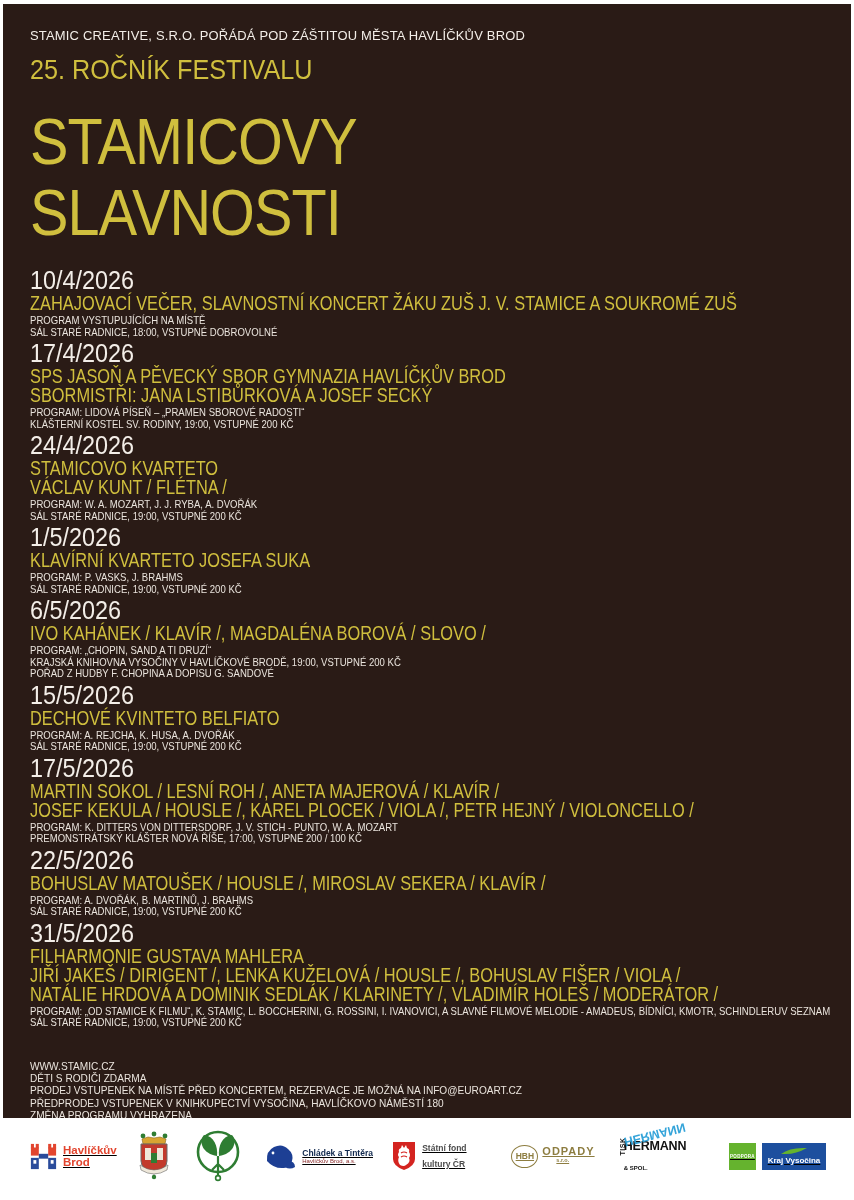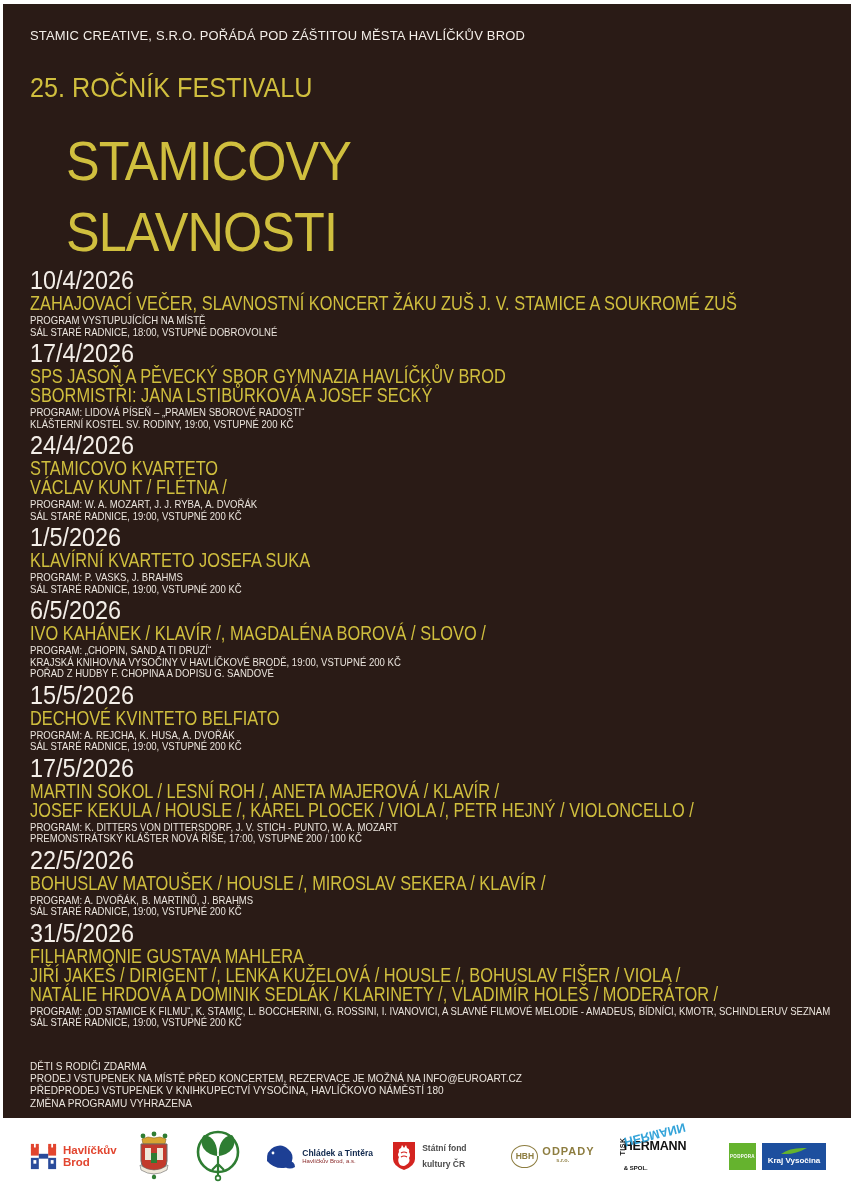--- a/index.html
+++ b/index.html
@@ -17,37 +17,37 @@
   
   .cx96{display:inline-block;transform:scaleX(.96);transform-origin:0 100%;white-space:nowrap;}
   .cx90{display:inline-block;transform:scaleX(.90);transform-origin:0 100%;white-space:nowrap;}
   .cx-title{display:inline-block;transform:scaleX(.84);transform-origin:0 100%;white-space:nowrap;}
   .cx-small{display:inline-block;transform:scaleX(.87);transform-origin:0 100%;white-space:nowrap;}
   .cx-date{display:inline-block;transform:scaleX(.90);transform-origin:0 100%;white-space:nowrap;}
   .cx-foot{display:inline-block;transform:scaleX(.92);transform-origin:0 100%;white-space:nowrap;}
 
   .header{position:absolute;left:27px;top:24px;}
   .organizer-line{font-size:13.5px;line-height:15px;color:var(--white);letter-spacing:.2px;}
-  .festival-edition{font-size:28px;line-height:30px;color:var(--yellow);margin-top:30px;}
-  .big-title{font-size:56px;line-height:71px;color:var(--yellow);margin-top:22px;letter-spacing:-1px;margin-left:36px;}
+  .festival-edition{font-size:28px;line-height:30px;color:var(--yellow);margin-top:12px;}
+  .big-title{font-size:64px;line-height:71px;color:var(--yellow);margin-top:22px;letter-spacing:-1px;}
 
   .events{position:absolute;left:27px;top:263px;width:800px;}
   .event{margin-bottom:4px;}
   .event-date{font-size:26px;line-height:23px;font-weight:400;color:var(--white);margin-top:2px;}
   .event-titles{margin-top:2px;margin-bottom:2px;}
   .event-title{font-size:19.5px;line-height:19px;color:var(--yellow);font-weight:400;}
   .event-detail{font-size:11px;line-height:11.5px;color:var(--dim-white);}
 
   .footer-lines{position:absolute;left:27px;top:1056px;}
   .footer-line{font-size:11px;line-height:12.2px;color:var(--dim-white);}
 
   
   .logo-strip{position:absolute;left:0;right:0;bottom:0;height:82px;background:#ffffff;
     display:flex;align-items:center;justify-content:space-between;padding:0 28px 6px 30px;}
-  .logo{display:flex;align-items:center;gap:6px;}
+  .logo{display:flex;align-items:center;gap:6px;text-decoration:underline;}
 
   .hb-text{color:#e2452f;font-weight:700;font-size:11.5px;line-height:12px;}
   .cht-text{font-size:8.5px;line-height:9px;font-weight:700;color:#10284d;}
   .cht-sub{font-size:6px;font-weight:400;color:#8a2a2a;}
   .sfk-text{font-size:8.5px;color:#4c4c4c;font-weight:700;width:70px;line-height:16px;}
 
   .hbh{color:#8d7d40;display:flex;align-items:flex-start;gap:4px;}
   .hbh-circle{border:1.6px solid #8d7d40;border-radius:50%;width:27px;height:23px;
     display:flex;align-items:center;justify-content:center;font-size:8.5px;font-weight:700;}
   .hbh-right{display:flex;flex-direction:column;align-items:flex-start;}
@@ -185,20 +185,21 @@
             <div class="event-title"><span class="cx-title">NATÁLIE HRDOVÁ A DOMINIK SEDLÁK / KLARINETY /, VLADIMÍR HOLEŠ / MODERÁTOR /</span></div>
           </div>
     <div class="event-details">
             <div class="event-detail"><span class="cx-small">PROGRAM: „OD STAMICE K FILMU“, K. STAMIC, L. BOCCHERINI, G. ROSSINI, I. IVANOVICI, A SLAVNÉ FILMOVÉ MELODIE - AMADEUS, BÍDNÍCI, KMOTR, SCHINDLERUV SEZNAM</span></div>
             <div class="event-detail"><span class="cx-small">SÁL STARÉ RADNICE, 19:00, VSTUPNÉ 200 KČ</span></div>
           </div>
   </section>
 </div>
 
     <div class="footer-lines">
+        <div class="footer-line"><span class="cx-foot">WWW.STAMIC.CZ</span></div>
         <div class="footer-line"><span class="cx-foot">DĚTI S RODIČI ZDARMA</span></div>
         <div class="footer-line"><span class="cx-foot">PRODEJ VSTUPENEK NA MÍSTĚ PŘED KONCERTEM, REZERVACE JE MOŽNÁ NA INFO@EUROART.CZ</span></div>
         <div class="footer-line"><span class="cx-foot">PŘEDPRODEJ VSTUPENEK V KNIHKUPECTVÍ VYSOČINA, HAVLÍČKOVO NÁMĚSTÍ 180</span></div>
         <div class="footer-line"><span class="cx-foot">ZMĚNA PROGRAMU VYHRAZENA</span></div>
       </div>
   </div>
 
   <footer class="logo-strip">
 
     <div class="logo">

